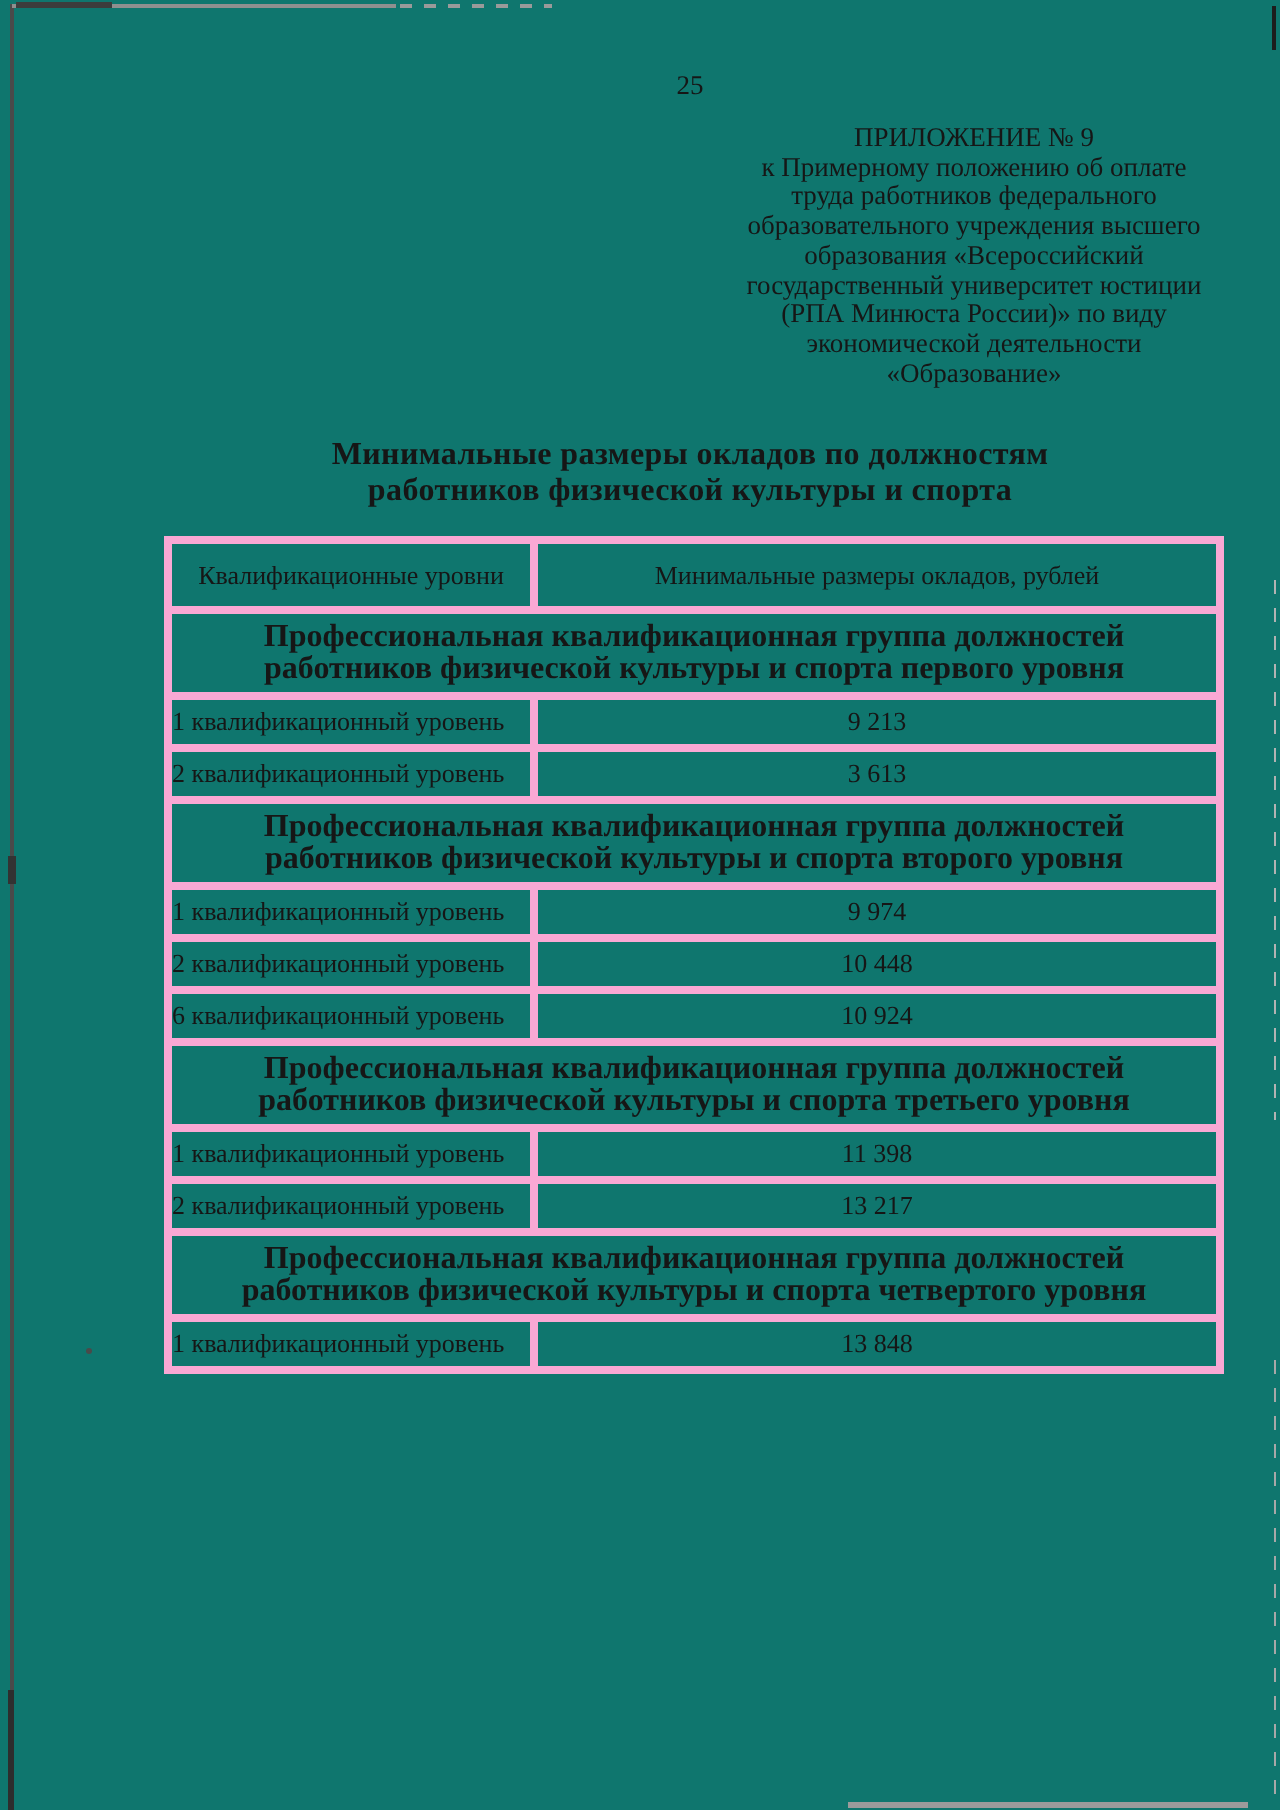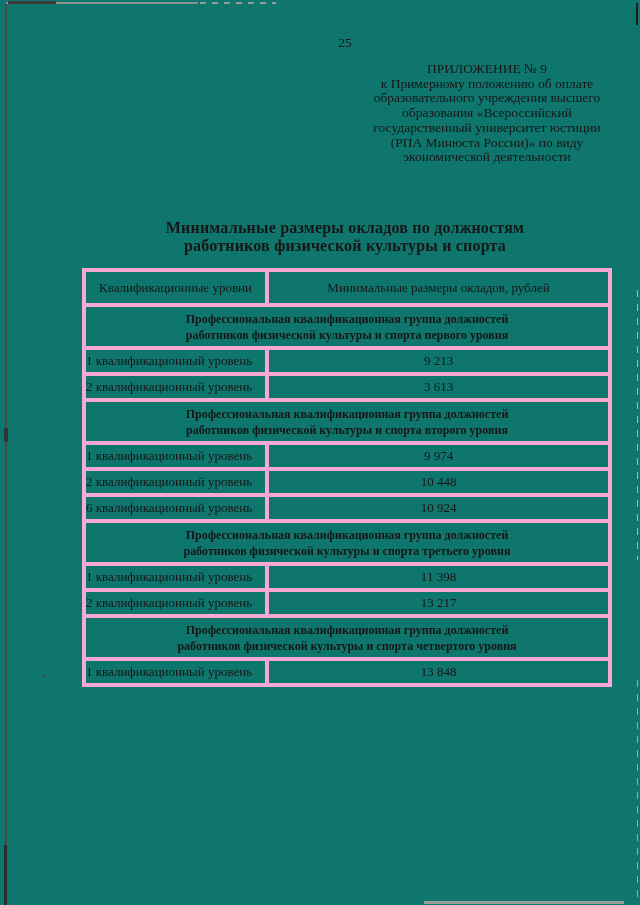--- a/index.html
+++ b/index.html
@@ -35,21 +35,21 @@
     font-weight:bold;font-size:16px;line-height:17.5px;letter-spacing:0.2px;}
 
   
   table.salary-table{position:absolute;left:82px;top:268px;width:526px;
     border-collapse:collapse;table-layout:fixed;}
   .salary-table td{border:4px solid #f9a8d4;vertical-align:middle;
     font-size:13px;padding:0;}
   .col-level{width:183px;}
   .col-salary{width:343px;}
   .row-head td{height:31px;text-align:center;}
-  .row-group td{height:39px;text-align:center;font-weight:bold;font-size:12px;line-height:16px;}
+  .row-group td{height:39px;text-align:center;font-weight:bold;font-size:16px;line-height:16px;}
   .row-group .gl{display:block;}
   .row-data td{height:22px;}
   .cell-level{padding-left:5px;}
   .cell-salary{text-align:center;padding-right:48px;}
 </style>
 </head>
 <body>
 
 <div class="page">
 
@@ -63,25 +63,27 @@
   <div class="edge-right-dash-a"></div>
   <div class="edge-right-dash-b"></div>
   <div class="speck-1"></div>
   <div class="bottom-smudge"></div>
 
   <div class="page-number">25</div>
 
   <div class="appendix">
     <div>ПРИЛОЖЕНИЕ № 9</div>
     <div>к Примерному положению об оплате</div>
+    <div>труда работников федерального</div>
     <div>образовательного учреждения высшего</div>
     <div>образования «Всероссийский</div>
     <div>государственный университет юстиции</div>
     <div>(РПА Минюста России)» по виду</div>
     <div>экономической деятельности</div>
+    <div>«Образование»</div>
   </div>
 
   <div class="doc-title">
     <div>Минимальные размеры окладов по должностям</div>
     <div>работников физической культуры и спорта</div>
   </div>
 
   <table class="salary-table">
     <colgroup>
         <col class="col-level">

